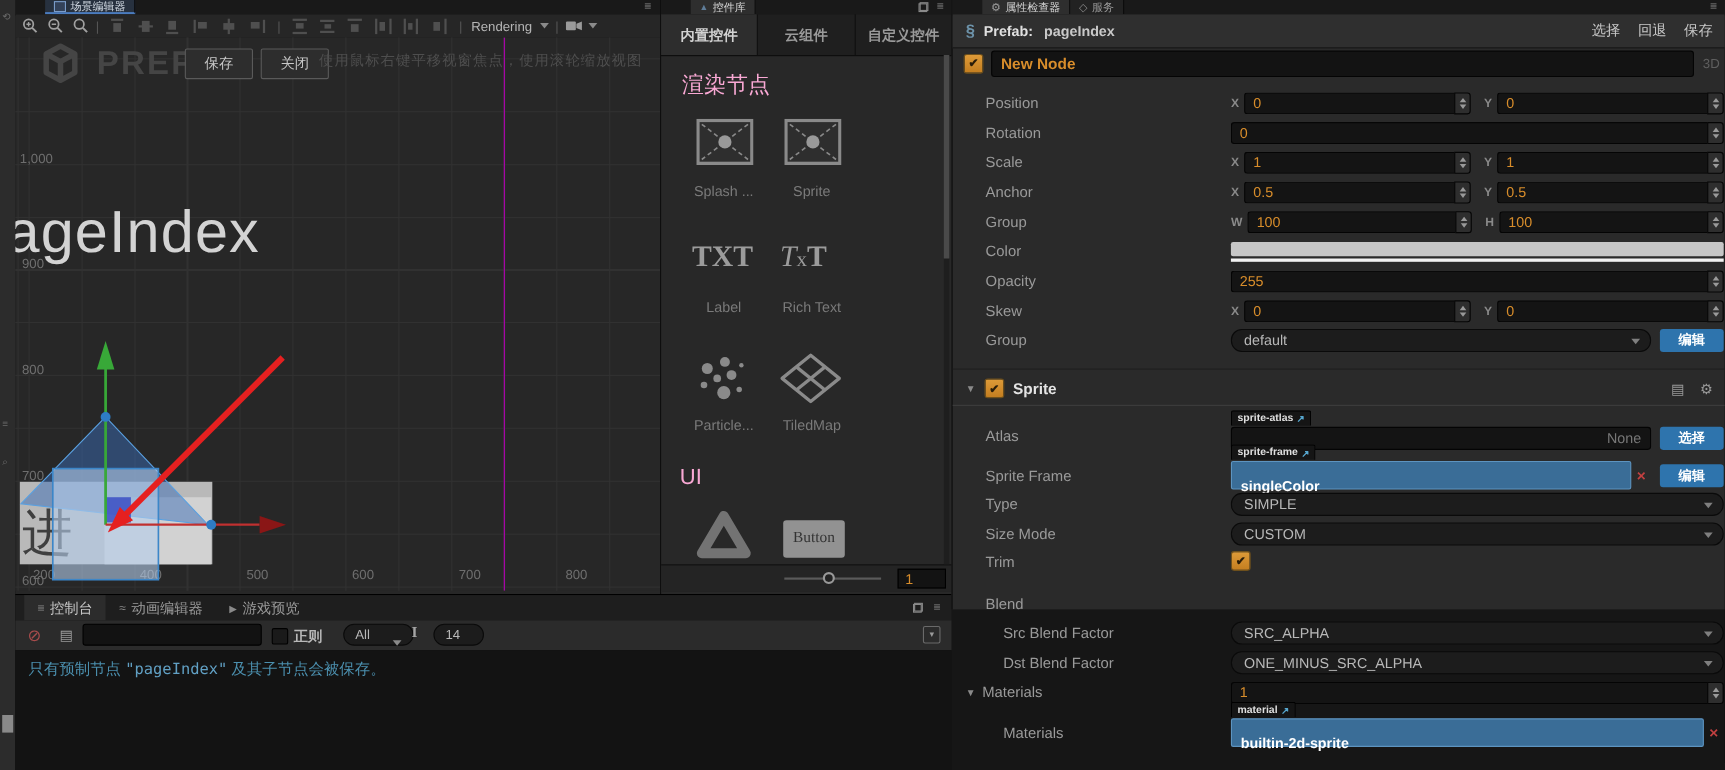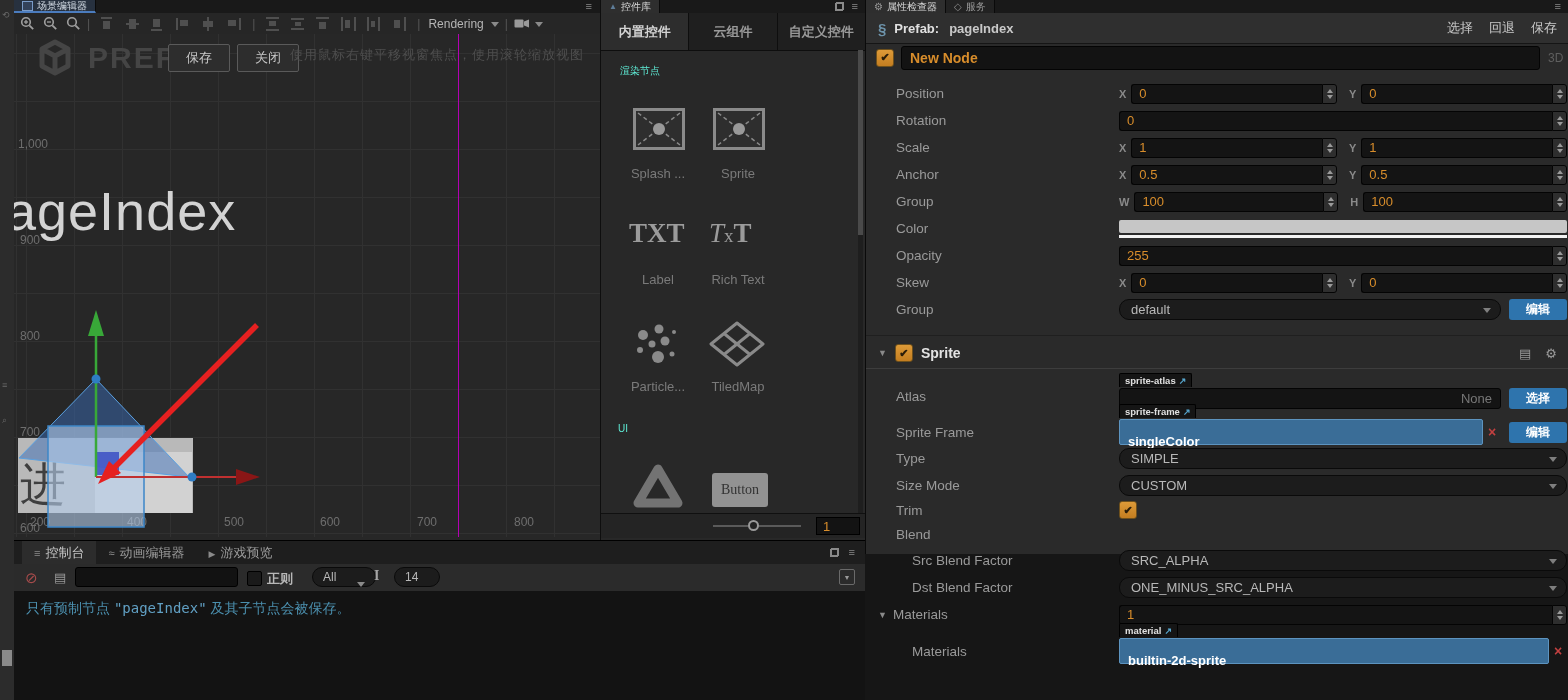--- a/index.html
+++ b/index.html
@@ -1,19 +1,19 @@
 <!DOCTYPE html>
 <html><head>
 <meta charset="utf-8">
 <style>
   html,body{margin:0;padding:0;background:#0e0e0e;font-family:"Liberation Sans",sans-serif;}
   #app{position:relative;width:1568px;height:700px;background:#161616;overflow:hidden;}
   .abs{position:absolute;}
   
-  .tabbar{position:absolute;left:0;right:0;top:0;height:13px;background:#191919;border-bottom:1px solid #0a0a0a;display:flex;align-items:stretch;}
+  .tabbar{position:absolute;left:0;right:0;top:0;height:13px;background:#191919;border-bottom:1px solid #0a0a0a;display:flex;align-items:stretch;padding-left:27px;}
   .ttab{display:flex;align-items:center;gap:4px;padding:0 8px;font-size:10px;color:#9a9a9a;background:#222;border-right:1px solid #0a0a0a;}
   .ttab.active{background:#2e2e2e;color:#d6d6d6;}
   .ttab.scenetab{background:#27313f;color:#d2dae4;border-bottom:2px solid #4b7cbe;}
   .hamb{color:#8a8a8a;font-size:11px;line-height:1;}
   .hamb:before{content:"≡";}
   .icopy{width:9px;height:9px;position:relative;display:inline-block;}
   .icopy:before,.icopy:after{content:"";position:absolute;width:6px;height:6px;border:1px solid #8a8a8a;}
   .icopy:before{left:0;bottom:0;}.icopy:after{right:0;top:0;}
   .caret:after{content:"";display:inline-block;border-left:4px solid transparent;border-right:4px solid transparent;border-top:5px solid #8a8a8a;margin-left:5px;vertical-align:middle;}
   
@@ -35,21 +35,21 @@
   .watermark{position:absolute;left:18px;top:2px;display:flex;align-items:center;gap:10px;color:#454545;}
   .watermark .wtxt{font-size:30px;font-weight:bold;letter-spacing:2px;}
   .scenebtn{position:absolute;top:10px;width:60px;height:26px;background:#2d2d2d;border:1px solid #5a5a5a;border-radius:2px;color:#c8c8c8;font-size:13px;display:flex;align-items:center;justify-content:center;}
   .hint{position:absolute;left:276px;top:12px;font-size:13px;color:#4e4e4e;letter-spacing:1px;}
   .bigtext{position:absolute;left:-8px;top:146px;font-size:54px;color:#d3d3d3;letter-spacing:1px;}
   
   #library{left:600px;top:0;width:265px;height:540px;background:#282828;border-left:1px solid #0e0e0e;}
   #library .subtabs{position:absolute;left:0;right:0;top:13px;height:37px;display:flex;background:#1c1c1c;border-bottom:1px solid #0e0e0e;}
   .subtab{flex:1;display:flex;align-items:center;justify-content:center;font-size:13px;font-weight:bold;color:#9a9a9a;background:#1f1f1f;border-right:1px solid #0e0e0e;}
   .subtab.active{background:#2d2d2d;color:#d2d2d2;}
-  .libsect{position:absolute;font-size:10px;color:#5eead4;}
+  .libsect{position:absolute;font-size:20px;color:#f9a8d4;}
   .libitem-label{position:absolute;width:90px;text-align:center;font-size:13px;color:#7a7a7a;}
   .txticon{position:absolute;font-family:"Liberation Serif",serif;font-weight:bold;font-size:27px;color:#9b9b9b;}
   .btnwidget{position:absolute;left:111px;top:473px;width:56px;height:34px;background:#929292;border-radius:3px;display:flex;align-items:center;justify-content:center;font-family:"Liberation Serif",serif;font-size:14px;color:#333;}
   #libbottom{position:absolute;left:0;right:0;top:513px;height:24px;background:#242424;border-top:1px solid #101010;}
   #libbottom .track{position:absolute;left:112px;top:11px;width:88px;height:2px;background:#5a5a5a;}
   #libbottom .knob{position:absolute;left:147px;top:6px;width:11px;height:11px;border-radius:50%;background:#222;border:2px solid #999;box-sizing:border-box;}
   #libbottom .zval{position:absolute;left:215px;top:3px;width:44px;height:18px;background:#131313;border:1px solid #000;color:#d88d2b;font-size:13px;line-height:18px;padding-left:6px;box-sizing:border-box;}
   #libscroll{position:absolute;right:3px;top:50px;width:5px;height:463px;background:#1e1e1e;}
   #libscroll .thumb{position:absolute;left:0;top:0;width:5px;height:185px;background:#4a4a4a;}
   
@@ -613,21 +613,21 @@
         <div class="ctrl">
             <div class="dd"><span>CUSTOM</span></div>
           </div>
       </div>
       <div class="irow" style="height:22px;">
         <div class="plab">Trim</div>
         <div class="ctrl">
             <span class="chk" style="margin-left:0;"></span>
           </div>
       </div>
-      <div class="irow" style="height:26px;">
+      <div class="irow" style="height:26px;margin-top:15px;">
         <div class="plab">Blend</div>
       </div>
       <div class="irow">
         <div class="plab sub">Src Blend Factor</div>
         <div class="ctrl">
             <div class="dd"><span>SRC_ALPHA</span></div>
           </div>
       </div>
       <div class="irow">
         <div class="plab sub">Dst Blend Factor</div>

